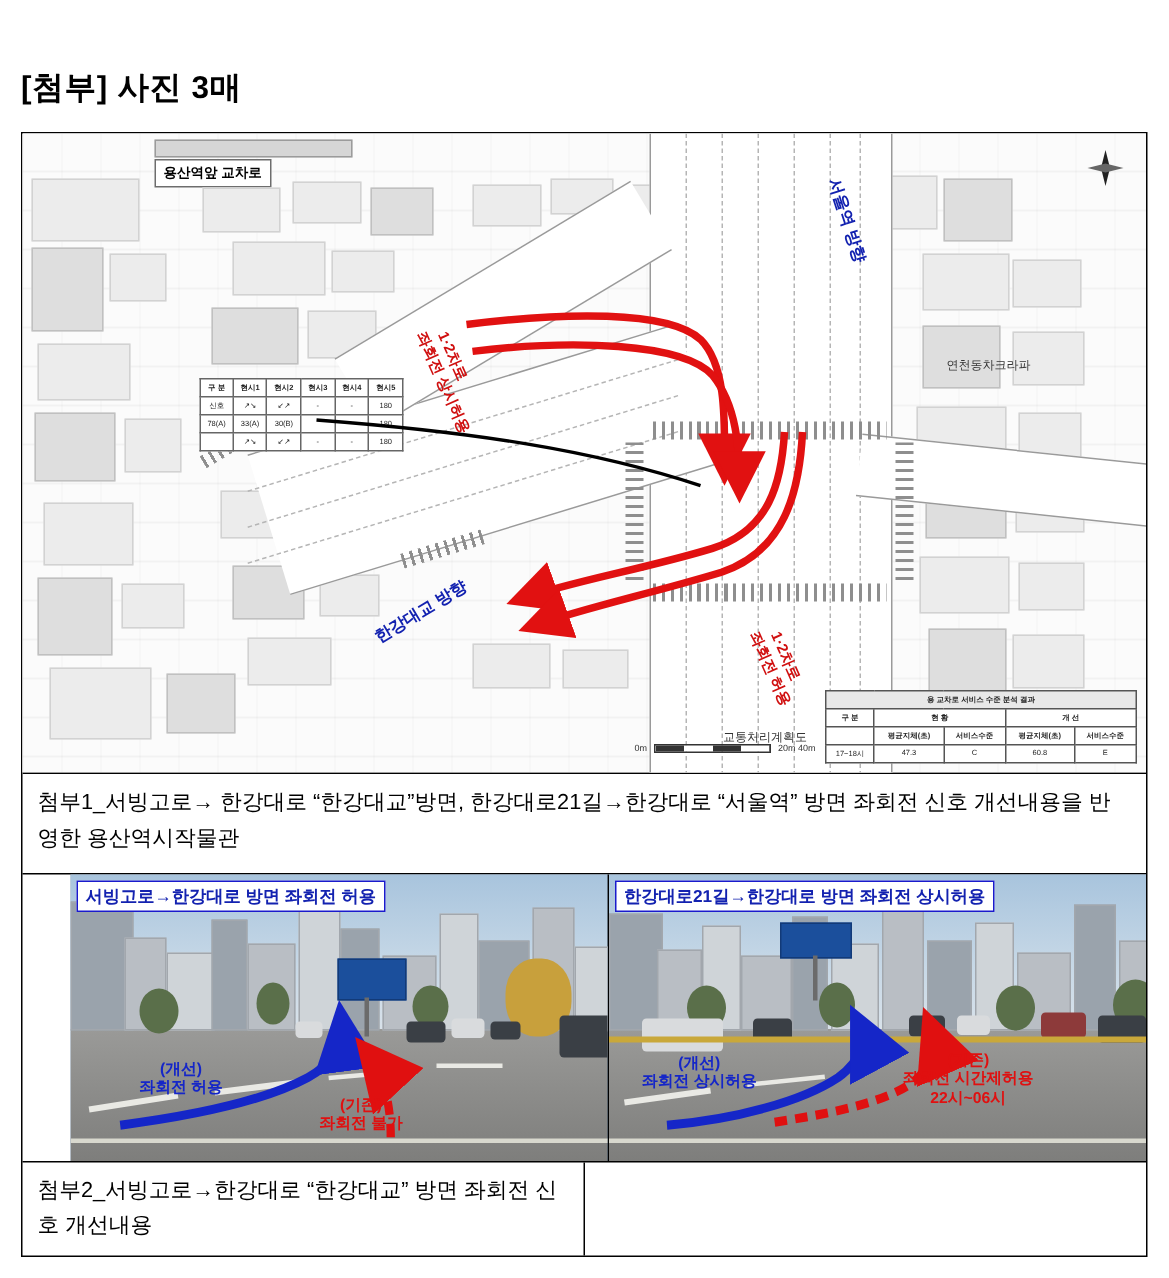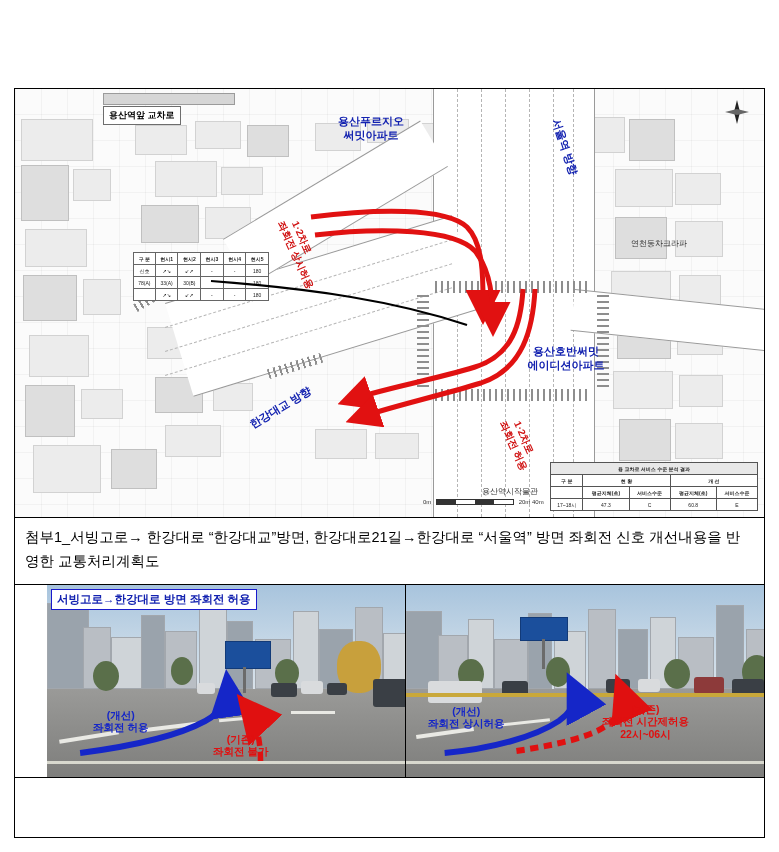--- a/index.html
+++ b/index.html
@@ -295,20 +295,21 @@
     line-height: 1.6;
     box-sizing: border-box;
   }
   .cap-cell.left { border-right: 1px solid #000; }
 </style>
 </head>
 <body>
 
 <div class="page">
 
+  <div class="doc-title">[첨부] 사진 3매</div>
 
   <div class="outer-table">
 
     <div class="row-map">
       <div class="map-area">
 
         <div class="topbar"></div>
         <div class="tag-box" style="left:88px;top:17px;">용산역앞 교차로</div>
 
         <div class="blk" style="left:6px;top:30px;width:70px;height:40px;"></div>
@@ -375,36 +376,32 @@
 
         <div class="road" style="left:560px;top:200px;width:210px;height:40px;transform:rotate(6deg);transform-origin:left top;"></div>
 
         <div class="zebra" style="left:420px;top:192px;width:156px;height:12px;"></div>
         <div class="zebra" style="left:420px;top:300px;width:156px;height:12px;"></div>
         <div class="zebra-v" style="left:402px;top:206px;width:12px;height:92px;"></div>
         <div class="zebra-v" style="left:582px;top:206px;width:12px;height:92px;"></div>
         <div class="zebra" style="left:252px;top:272px;width:56px;height:10px;transform:rotate(-17deg);"></div>
         <div class="zebra" style="left:118px;top:206px;width:34px;height:9px;transform:rotate(-31deg);"></div>
 
-        <div class="map-label" style="left:296px;top:26px;width:120px;">용산푸르지오
-써밋아파트</div>
-        <div class="map-label" style="left:486px;top:256px;width:130px;">용산호반써밋
-에이디션아파트</div>
 
         <div class="rotlbl" style="left:548px;top:28px;transform:rotate(72deg);font-size:11px;">서울역 방향</div>
         <div class="rotlbl" style="left:232px;top:330px;transform:rotate(-31deg);font-size:11px;">한강대교 방향</div>
 
         <div class="rotlbl red" style="left:272px;top:130px;transform:rotate(66deg);">좌회전 상시허용</div>
         <div class="rotlbl red" style="left:286px;top:130px;transform:rotate(66deg);">1·2차로</div>
 
         <div class="rotlbl red" style="left:494px;top:330px;transform:rotate(66deg);">좌회전 허용</div>
         <div class="rotlbl red" style="left:508px;top:330px;transform:rotate(66deg);">1·2차로</div>
 
         <div class="map-label small" style="left:614px;top:150px;width:60px;">연천동차크라파</div>
-        <div class="map-label small" style="left:460px;top:398px;width:70px;">용산역시작물관</div>
+        <div class="map-label small" style="left:460px;top:398px;width:70px;">교통처리계획도</div>
 
         <table class="legend-table">
           <tbody>
               <tr>
             <th>구 분</th>
             <th>현시1</th>
             <th>현시2</th>
             <th>현시3</th>
             <th>현시4</th>
             <th>현시5</th>
@@ -490,21 +487,21 @@
 
           <path d="M508,200 C506,234 498,266 460,278 C414,292 366,300 332,312" stroke="#e11111" stroke-width="5" fill="none" marker-end="url(#redhead)"></path>
           <path d="M520,200 C518,240 508,280 466,294 C420,308 374,318 340,330" stroke="#e11111" stroke-width="5" fill="none" marker-end="url(#redhead)"></path>
 
           <path d="M196,192 C300,200 380,212 452,236" stroke="#000" stroke-width="2.2" fill="none"></path>
         </svg>
 
       </div>
     </div>
 
-    <div class="row-cap1">첨부1_서빙고로→ 한강대로 “한강대교”방면, 한강대로21길→한강대로 “서울역” 방면 좌회전 신호 개선내용을 반영한 교통처리계획도</div>
+    <div class="row-cap1">첨부1_서빙고로→ 한강대로 “한강대교”방면, 한강대로21길→한강대로 “서울역” 방면 좌회전 신호 개선내용을 반영한 용산역시작물관</div>
 
     <div class="row-photos">
 
       <div class="photo-cell left">
         <div class="sky"></div>
         <div class="ground"></div>
 
         <div class="bldg t2" style="left:0px;top:18px;width:40px;height:84px;"></div>
         <div class="bldg" style="left:36px;top:42px;width:26px;height:60px;"></div>
         <div class="bldg t3" style="left:64px;top:52px;width:30px;height:50px;"></div>
@@ -590,20 +587,21 @@
         <div class="car" style="left:200px;top:94px;width:24px;height:14px;"></div>
         <div class="car light" style="left:232px;top:94px;width:22px;height:13px;"></div>
         <div class="car red" style="left:288px;top:92px;width:30px;height:17px;"></div>
         <div class="car" style="left:326px;top:94px;width:32px;height:18px;"></div>
 
         <div class="lanemark" style="left:10px;top:146px;width:58px;height:4px;transform:rotate(-8deg);"></div>
         <div class="lanemark" style="left:92px;top:136px;width:52px;height:3px;transform:rotate(-6deg);"></div>
         <div class="lanemark" style="left:0px;top:176px;width:389px;height:3px;background:#d8d8ce;"></div>
         <div style="position:absolute;left:0;top:108px;width:389px;height:4px;background:#c9a83a;"></div>
 
+        <div class="photo-banner">한강대로21길→한강대로 방면 좌회전 상시허용</div>
 
         <svg class="overlay" viewBox="0 0 389 192" preserveAspectRatio="none">
           <defs>
             <marker id="bhead3" markerWidth="8" markerHeight="8" refX="6" refY="4" orient="auto">
               <polygon points="0,0 8,4 0,8" fill="#1526c8"></polygon>
             </marker>
             <marker id="rhead3" markerWidth="8" markerHeight="8" refX="6" refY="4" orient="auto">
               <polygon points="0,0 8,4 0,8" fill="#e01010"></polygon>
             </marker>
           </defs>
@@ -613,16 +611,17 @@
 
         <div class="photo-note blue" style="left:22px;top:120px;">(개선)
 좌회전 상시허용</div>
         <div class="photo-note red" style="left:196px;top:118px;">(기존)
 좌회전 시간제허용
 22시~06시</div>
       </div>
     </div>
 
     <div class="row-cap2">
+      <div class="cap-cell left">첨부2_서빙고로→한강대로 “한강대교” 방면 좌회전 신호 개선내용</div>
     </div>
 
   </div>
 </div>
 
 </body></html>

